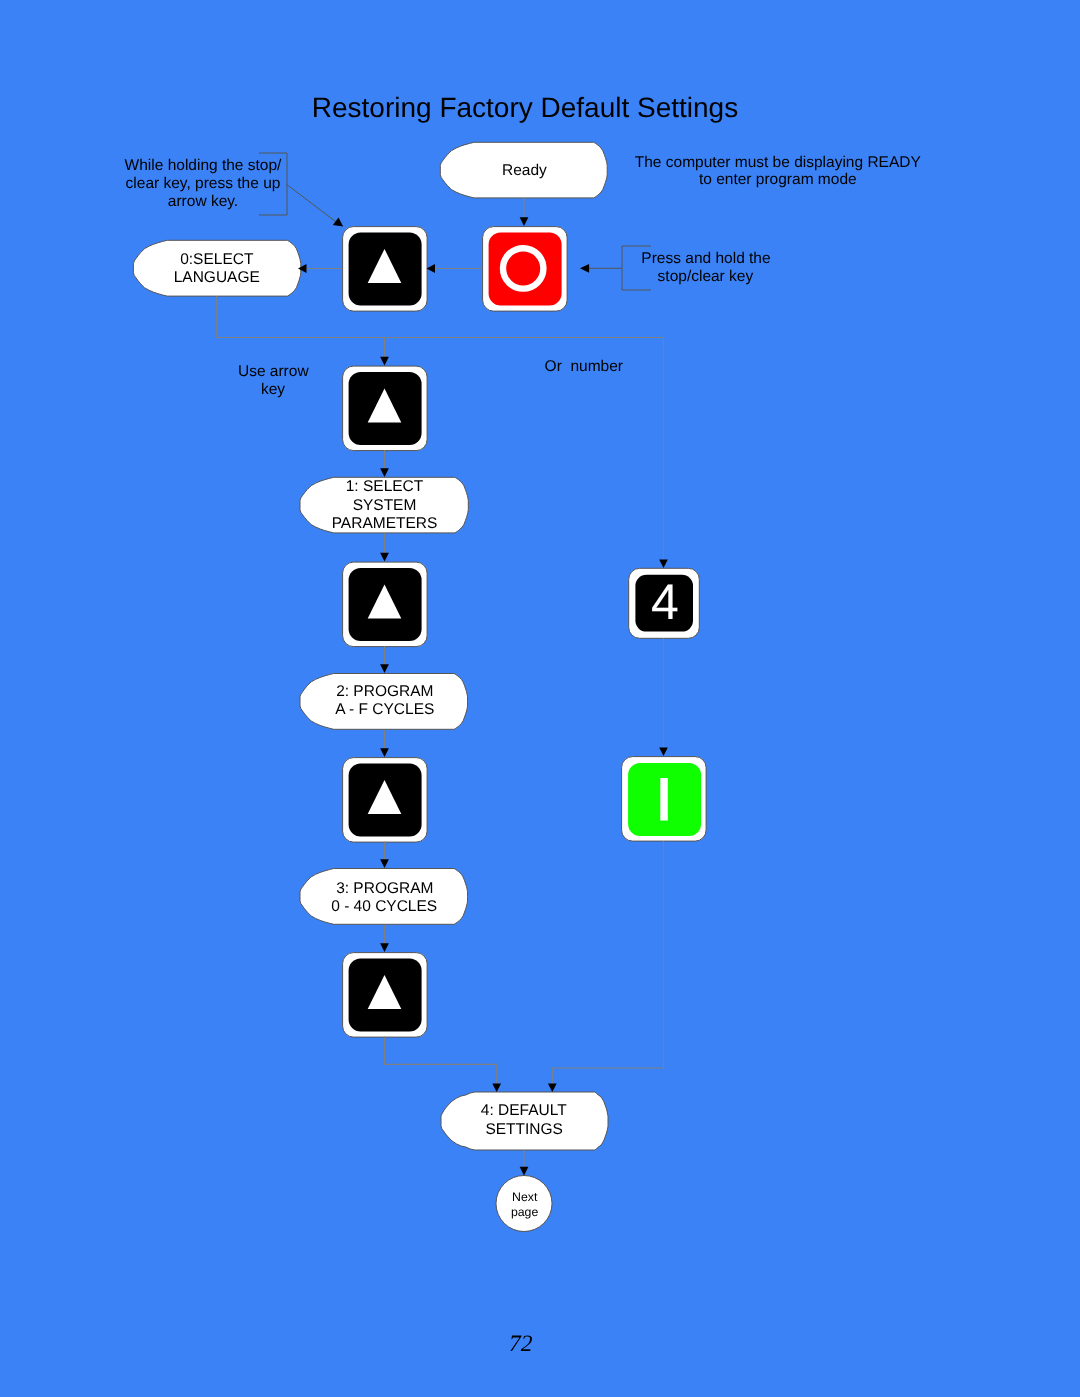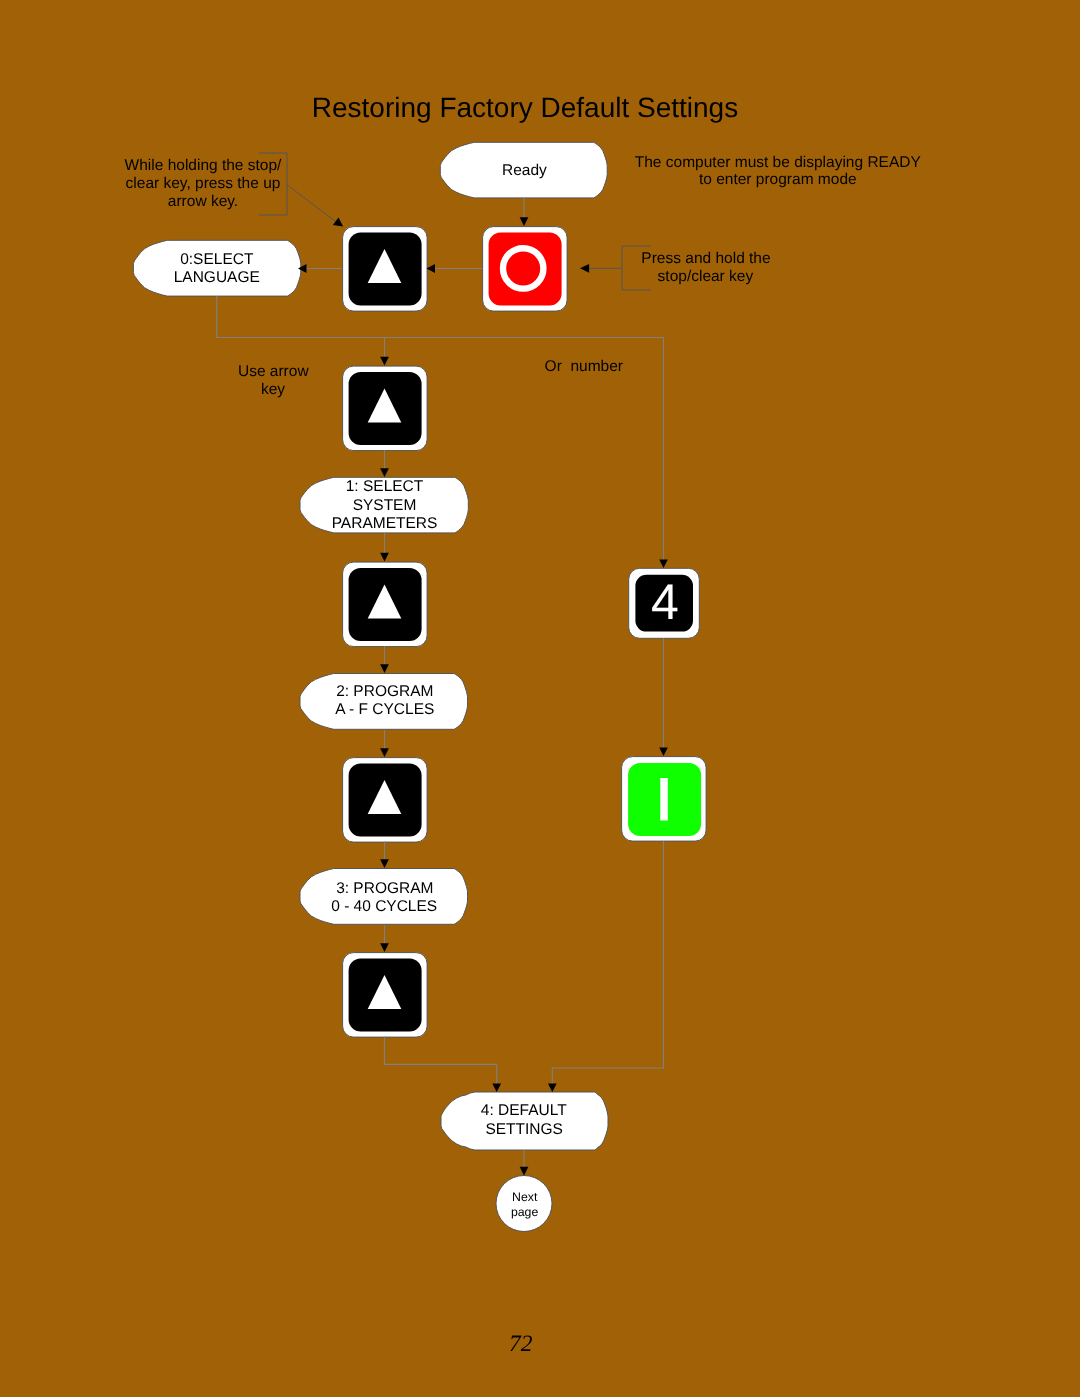--- a/index.html
+++ b/index.html
@@ -1,20 +1,20 @@
 <!DOCTYPE html>
 <html><head>
 <meta charset="utf-8">
 <title>Restoring Factory Default Settings</title>
 <style>
   html,body{margin:0;padding:0;background:#ffffff;}
   body{width:1080px;height:1397px;overflow:hidden;
        font-family:"Liberation Sans",sans-serif;color:#000;
        -webkit-font-smoothing:antialiased;text-rendering:geometricPrecision;}
-  #page{position:relative;width:1080px;height:1397px;background:#a16207;}
+  #page{position:relative;width:1080px;height:1397px;background:#3b82f6;}
   svg#diagram{position:absolute;left:0;top:0;width:1080px;height:1397px;display:block;}
   .ttl{font-family:"Liberation Sans",sans-serif;font-size:28px;fill:#000;}
   .note{font-family:"Liberation Sans",sans-serif;font-size:15.5px;fill:#000;}
   .node{font-family:"Liberation Sans",sans-serif;font-size:15.5px;fill:#000;}
   .small{font-family:"Liberation Sans",sans-serif;font-size:12.3px;fill:#000;}
   .pg{font-family:"Liberation Serif",serif;font-style:italic;font-size:23.5px;fill:#000;}
   .shape{fill:#ffffff;stroke:#555555;stroke-width:1;}
   .conn{fill:none;stroke:#808080;stroke-width:1.1;}
   .connd{fill:none;stroke:#555555;stroke-width:1;}
   .ahead{fill:#000;stroke:none;}

